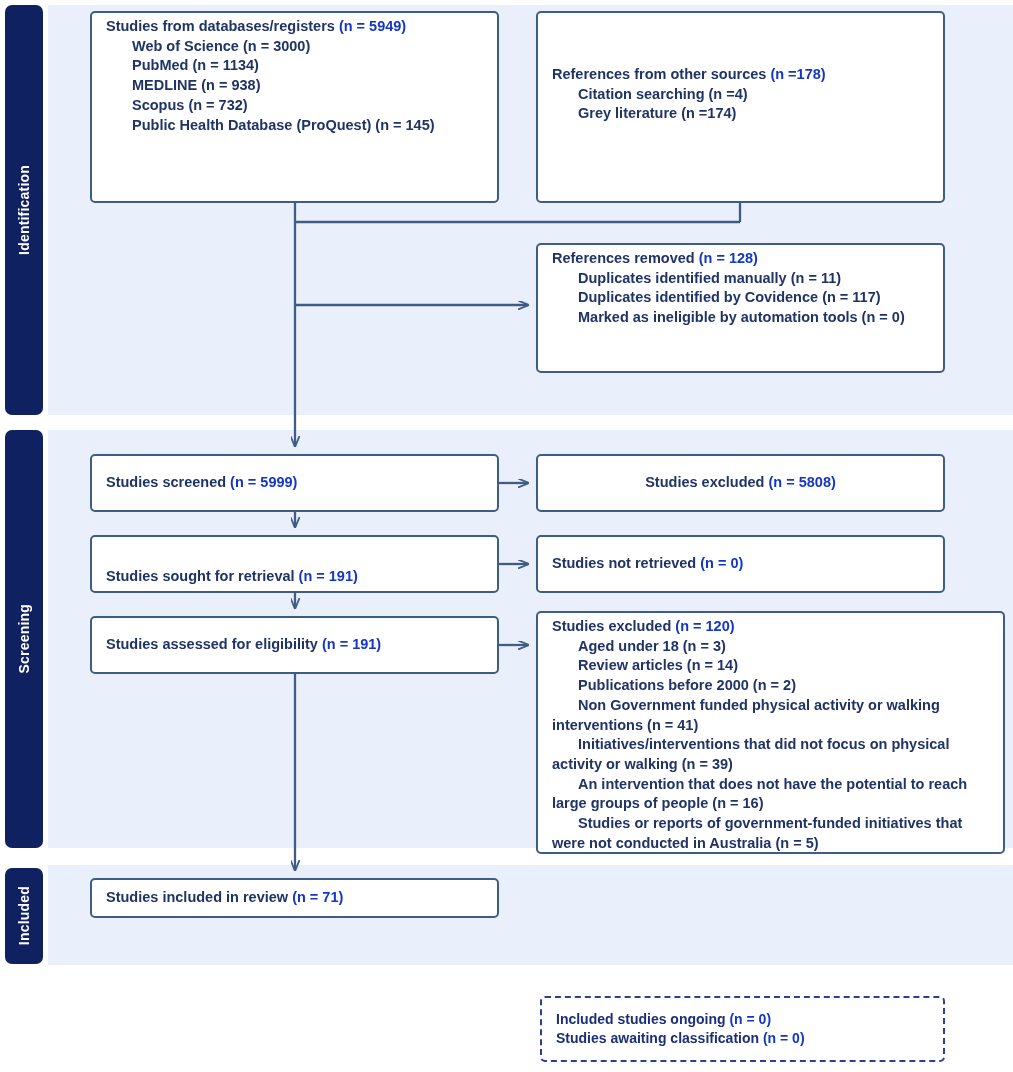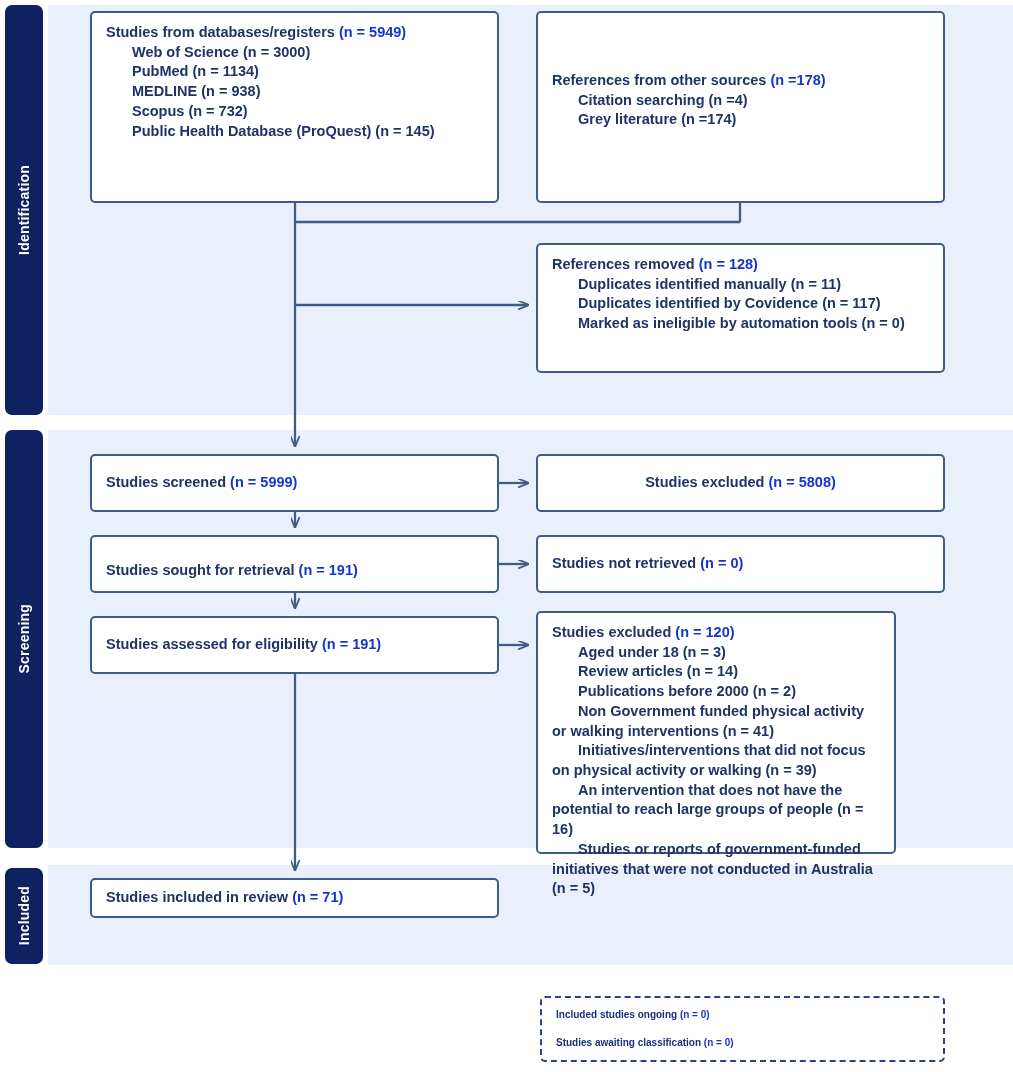--- a/index.html
+++ b/index.html
@@ -50,21 +50,21 @@
   #label-screening      { left: 5px; top: 430px; width: 38px; height: 418px; }
   #label-included       { left: 5px; top: 868px; width: 38px; height: 96px;  }
 
   
   .box {
     position: absolute;
     background: #ffffff;
     border: 2px solid #3f5d84;
     border-radius: 5px;
     box-sizing: border-box;
-    padding: 10px 14px;
+    padding: 4px 14px;
     color: #1f3366;
     font-size: 14.5px;
     font-weight: bold;
     line-height: 1.36;
   }
   .box.dashed {
     border-style: dashed;
     border-color: #2b3f97;
     border-width: 2px;
     background: #ffffff;
@@ -82,25 +82,25 @@
 
   
   #box-databases    { left: 90px;  top: 11px;  width: 409px; height: 192px; }
   #box-othersources { left: 536px; top: 11px;  width: 409px; height: 192px; }
   #box-removed      { left: 536px; top: 243px; width: 409px; height: 130px; }
   #box-screened     { left: 90px;  top: 454px; width: 409px; height: 58px;  display:flex; align-items:center;}
   #box-excluded1    { left: 536px; top: 454px; width: 409px; height: 58px;  display:flex; align-items:center;justify-content:center;}
   #box-sought       { left: 90px;  top: 535px; width: 409px; height: 58px;  display:flex; align-items:flex-end;}
   #box-notretrieved { left: 536px; top: 535px; width: 409px; height: 58px;  display:flex; align-items:center;}
   #box-assessed     { left: 90px;  top: 616px; width: 409px; height: 58px;  display:flex; align-items:center;}
-  #box-excluded2    { left: 536px; top: 611px; width: 360px; height: 243px; }
+  #box-excluded2    { left: 536px; top: 611px; width: 469px; height: 243px; }
   #box-includedrev  { left: 90px;  top: 878px; width: 409px; height: 40px;  display:flex; align-items:center;}
   #box-ongoing      { left: 540px; top: 996px; width: 405px; height: 66px;
-                      display:flex; flex-direction:column; justify-content:space-between;
-                      font-size: 10px; color:#1b2f78; }
+                      display:flex; flex-direction:column; justify-content:center;
+                      font-size: 14px; color:#1b2f78; }
 
   
   #wires {
     position: absolute;
     left: 0; top: 0;
     width: 1013px; height: 1072px;
     pointer-events: none;
   }
 </style>
 </head>

